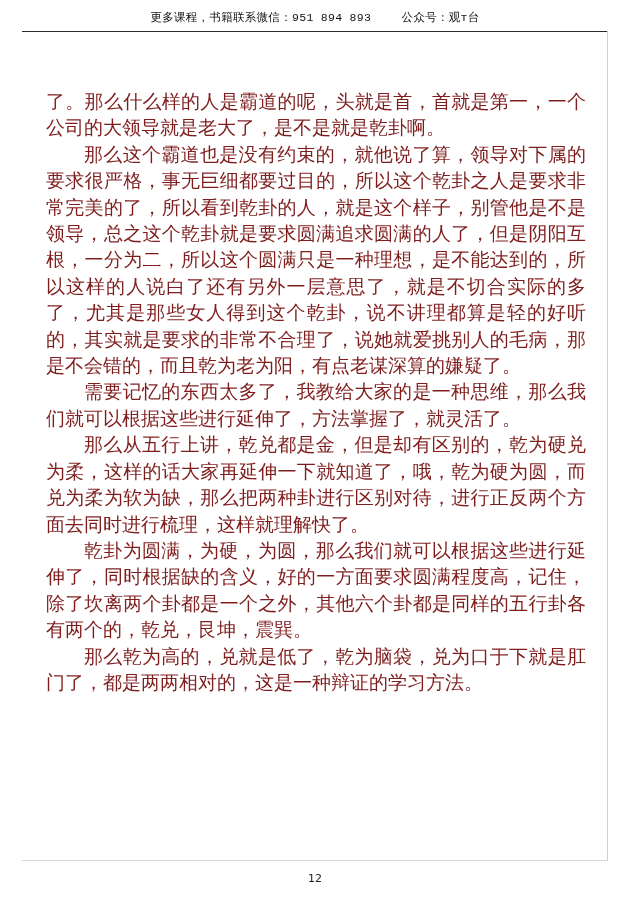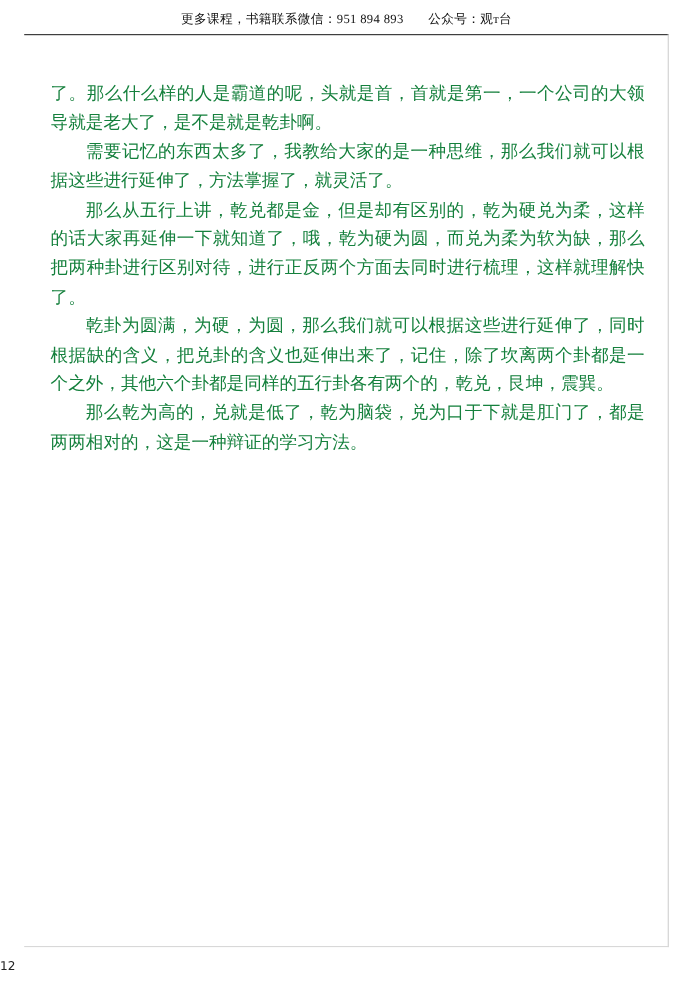--- a/index.html
+++ b/index.html
@@ -23,21 +23,21 @@
   }
   .header-banner {
     position: absolute;
     top: 10px;
     left: 0;
     width: 630px;
     text-align: center;
     font-size: 11.5px;
     letter-spacing: 0.3px;
     color: #111;
-    font-family: Liberation Serif, serif;
+    font-family: Liberation Mono, monospace;
     white-space: nowrap;
   }
   .header-banner .seg {
     display: inline-block;
   }
   .header-banner .gap {
     display: inline-block;
     width: 16px;
   }
   .rule-top {
@@ -60,44 +60,44 @@
   .frame-bottom {
     position: absolute;
     bottom: 38px;
     left: 22px;
     width: 586px;
     height: 1px;
     background: #d8d8d8;
   }
   .body-text {
     position: absolute;
-    top: 72px;
+    top: 88px;
     left: 46px;
     width: 540px;
-    font-size: 16px;
+    font-size: 19px;
     line-height: 26.4px;
     text-align: justify;
     text-justify: inter-ideograph;
-    color: #15803d;
+    color: #7f1d1d;
     font-family: "DejaVu Sans", "Liberation Sans", sans-serif;
   }
   .body-text p {
     margin: 0 0 0 0;
     text-indent: 2em;
     text-align: justify;
   }
   .body-text p.first {
     text-indent: 0;
   }
   .page-number {
     position: absolute;
     bottom: 14px;
     left: 0;
     width: 630px;
-    text-align: left;
+    text-align: center;
     font-size: 11px;
     color: #222;
     font-family: "DejaVu Sans", "Liberation Sans", sans-serif;
   }
 </style>
 </head>
 <body>
 
 <div class="page">
 
@@ -106,21 +106,22 @@
     <span class="gap"></span>
     <span class="seg">公众号：观т台</span>
   </div>
 
   <div class="rule-top"></div>
   <div class="frame-right"></div>
   <div class="frame-bottom"></div>
 
   <div class="body-text">
     <p class="first">了。那么什么样的人是霸道的呢，头就是首，首就是第一，一个公司的大领导就是老大了，是不是就是乾卦啊。</p>
+    <p>那么这个霸道也是没有约束的，就他说了算，领导对下属的要求很严格，事无巨细都要过目的，所以这个乾卦之人是要求非常完美的了，所以看到乾卦的人，就是这个样子，别管他是不是领导，总之这个乾卦就是要求圆满追求圆满的人了，但是阴阳互根，一分为二，所以这个圆满只是一种理想，是不能达到的，所以这样的人说白了还有另外一层意思了，就是不切合实际的多了，尤其是那些女人得到这个乾卦，说不讲理都算是轻的好听的，其实就是要求的非常不合理了，说她就爱挑别人的毛病，那是不会错的，而且乾为老为阳，有点老谋深算的嫌疑了。</p>
     <p>需要记忆的东西太多了，我教给大家的是一种思维，那么我们就可以根据这些进行延伸了，方法掌握了，就灵活了。</p>
     <p>那么从五行上讲，乾兑都是金，但是却有区别的，乾为硬兑为柔，这样的话大家再延伸一下就知道了，哦，乾为硬为圆，而兑为柔为软为缺，那么把两种卦进行区别对待，进行正反两个方面去同时进行梳理，这样就理解快了。</p>
-    <p>乾卦为圆满，为硬，为圆，那么我们就可以根据这些进行延伸了，同时根据缺的含义，把兑卦的含义也延伸出来了，记住，除了坎离两个卦都是一个之外，其他六个卦都是同样的五行卦各有两个的，乾兑，艮坤，震巽。</p>
+    <p>乾卦为圆满，为硬，为圆，那么我们就可以根据这些进行延伸了，同时根据缺的含义，好的一方面要求圆满程度高，记住，除了坎离两个卦都是一个之外，其他六个卦都是同样的五行卦各有两个的，乾兑，艮坤，震巽。</p>
     <p>那么乾为高的，兑就是低了，乾为脑袋，兑为口于下就是肛门了，都是两两相对的，这是一种辩证的学习方法。</p>
   </div>
 
   <div class="page-number">12</div>
 
 </div>
 
 </body></html>

